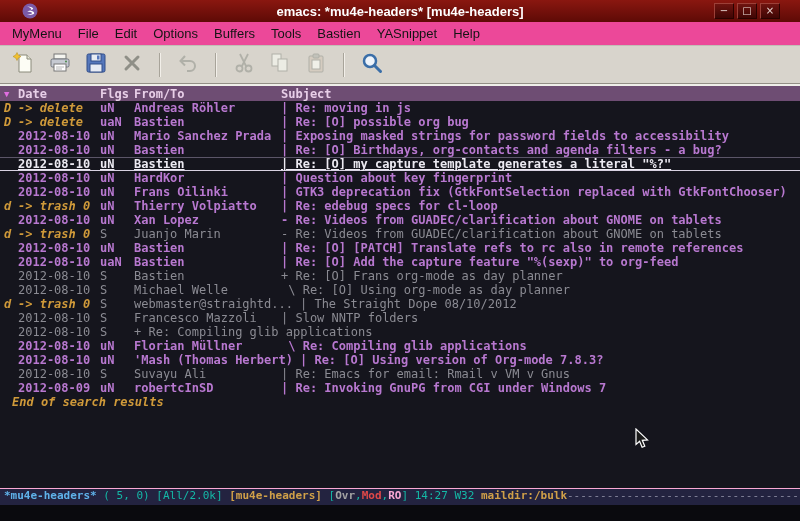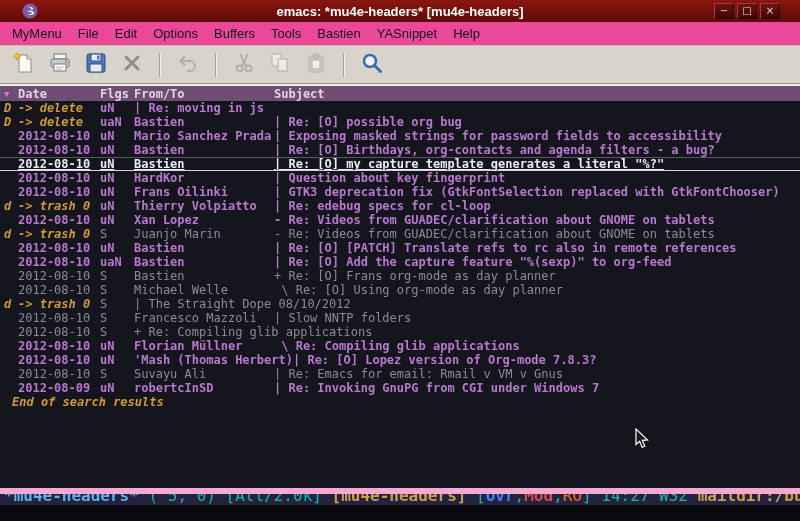--- a/index.html
+++ b/index.html
@@ -36,41 +36,41 @@
           font-family:"DejaVu Sans Mono", monospace;font-size:12px;position:relative;}
   .frame-top{height:2px;flex:0 0 2px;background:#efeee9;}
   .header-line{height:15px;flex:0 0 15px;background:#6e4d73;color:#e8cfe8;display:flex;
                white-space:pre;align-items:center;padding-left:4px;box-sizing:border-box;font-weight:bold;}
   .hl-tri{color:#e06ee0;font-size:9px;}
   .hlist{display:block;}
   .hrow{height:14px;line-height:14px;display:flex;white-space:pre;padding-left:4px;box-sizing:border-box;}
   .c-mark{flex:0 0 14px;width:14px;overflow:hidden;}
   .c-date{flex:0 0 82px;width:82px;overflow:hidden;}
   .c-flags{flex:0 0 34px;width:34px;overflow:hidden;}
-  .c-from{flex:0 0 auto;min-width:140px;}
+  .c-from{flex:0 0 auto;min-width:140px;padding-right:7px;}
   .c-subject{flex:0 0 auto;}
   .unread{color:#b878d0;font-weight:bold;}
   .seen{color:#8b8b93;}
   .mk{color:#d09a3a;font-style:italic;font-weight:bold;}
   .current{color:#eceaf2 !important;box-shadow:inset 0 -1px 0 #d8d2e2, inset 0 1px 0 #5b5568;}
   .current span{color:#eceaf2;text-decoration:underline;}
   .end-line{height:14px;line-height:14px;flex:0 0 14px;color:#d09a3a;font-style:italic;
             font-weight:bold;padding-left:12px;white-space:pre;}
   .filler{flex:1;}
 
   
-  .mode-line{height:17px;flex:0 0 17px;background:#232340;border-top:6px solid #f9a8d4;
-             display:flex;align-items:flex-end;white-space:pre;padding-left:4px;box-sizing:border-box;
-             overflow:hidden;font-size:16px;}
+  .mode-line{height:17px;flex:0 0 17px;background:#232340;border-top:1px solid #f9a8d4;
+             display:flex;align-items:flex-start;white-space:pre;padding-left:4px;box-sizing:border-box;
+             overflow:hidden;font-size:11px;}
   .ml-blue{color:#5fb2ea;font-weight:bold;}
   .ml-plain{color:#14b8a6;}
   .ml-orange{color:#d0a048;font-weight:bold;}
-  .ml-teal{color:#3b82f6;font-weight:bold;}
+  .ml-teal{color:#a3a3a3;font-weight:bold;}
   .ml-red{color:#e04848;font-weight:bold;}
-  .ml-violet{color:#f97316;font-weight:normal;}
+  .ml-violet{color:#f9a8d4;font-weight:bold;}
   .ml-dim{color:#8a8aa0;}
   .minibuffer{height:16px;flex:0 0 16px;background:#0a0a0e;}
 
   .mouse-cursor{position:absolute;left:635px;top:344px;z-index:50;pointer-events:none;}
 </style>
 </head>
 <body>
 
 <div class="window">
 
@@ -173,39 +173,39 @@
 
     <div class="header-line">
       <span class="c-mark hl-tri">▼</span>
       <span class="c-date">Date</span>
       <span class="c-flags">Flgs</span>
       <span class="c-from">From/To</span>
       <span class="c-subject">Subject</span>
     </div>
 
     <div class="hlist">
-        <div class="hrow unread"><span class="c-mark mk">D</span><span class="c-date mk">-&gt; delete</span><span class="c-flags">uN</span><span class="c-subject">| Re: moving in js</span></div>
+        <div class="hrow unread"><span class="c-mark mk">D</span><span class="c-date mk">-&gt; delete</span><span class="c-flags">uN</span><span class="c-from">Andreas Röhler</span><span class="c-subject">| Re: moving in js</span></div>
         <div class="hrow unread"><span class="c-mark mk">D</span><span class="c-date mk">-&gt; delete</span><span class="c-flags">uaN</span><span class="c-from">Bastien</span><span class="c-subject">| Re: [O] possible org bug</span></div>
         <div class="hrow unread"><span class="c-mark mk"></span><span class="c-date">2012-08-10</span><span class="c-flags">uN</span><span class="c-from">Mario Sanchez Prada</span><span class="c-subject">| Exposing masked strings for password fields to accessibility</span></div>
         <div class="hrow unread"><span class="c-mark mk"></span><span class="c-date">2012-08-10</span><span class="c-flags">uN</span><span class="c-from">Bastien</span><span class="c-subject">| Re: [O] Birthdays, org-contacts and agenda filters - a bug?</span></div>
         <div class="hrow unread current"><span class="c-mark mk"></span><span class="c-date">2012-08-10</span><span class="c-flags">uN</span><span class="c-from">Bastien</span><span class="c-subject">| Re: [O] my capture template generates a literal "%?"</span></div>
         <div class="hrow unread"><span class="c-mark mk"></span><span class="c-date">2012-08-10</span><span class="c-flags">uN</span><span class="c-from">HardKor</span><span class="c-subject">| Question about key fingerprint</span></div>
         <div class="hrow unread"><span class="c-mark mk"></span><span class="c-date">2012-08-10</span><span class="c-flags">uN</span><span class="c-from">Frans Oilinki</span><span class="c-subject">| GTK3 deprecation fix (GtkFontSelection replaced with GtkFontChooser)</span></div>
         <div class="hrow unread"><span class="c-mark mk">d</span><span class="c-date mk">-&gt; trash 0</span><span class="c-flags">uN</span><span class="c-from">Thierry Volpiatto</span><span class="c-subject">| Re: edebug specs for cl-loop</span></div>
         <div class="hrow unread"><span class="c-mark mk"></span><span class="c-date">2012-08-10</span><span class="c-flags">uN</span><span class="c-from">Xan Lopez</span><span class="c-subject">- Re: Videos from GUADEC/clarification about GNOME on tablets</span></div>
         <div class="hrow seen"><span class="c-mark mk">d</span><span class="c-date mk">-&gt; trash 0</span><span class="c-flags">S</span><span class="c-from">Juanjo Marin</span><span class="c-subject">- Re: Videos from GUADEC/clarification about GNOME on tablets</span></div>
         <div class="hrow unread"><span class="c-mark mk"></span><span class="c-date">2012-08-10</span><span class="c-flags">uN</span><span class="c-from">Bastien</span><span class="c-subject">| Re: [O] [PATCH] Translate refs to rc also in remote references</span></div>
         <div class="hrow unread"><span class="c-mark mk"></span><span class="c-date">2012-08-10</span><span class="c-flags">uaN</span><span class="c-from">Bastien</span><span class="c-subject">| Re: [O] Add the capture feature "%(sexp)" to org-feed</span></div>
         <div class="hrow seen"><span class="c-mark mk"></span><span class="c-date">2012-08-10</span><span class="c-flags">S</span><span class="c-from">Bastien</span><span class="c-subject">+ Re: [O] Frans org-mode as day planner</span></div>
         <div class="hrow seen"><span class="c-mark mk"></span><span class="c-date">2012-08-10</span><span class="c-flags">S</span><span class="c-from">Michael Welle</span><span class="c-subject"> \ Re: [O] Using org-mode as day planner</span></div>
-        <div class="hrow seen"><span class="c-mark mk">d</span><span class="c-date mk">-&gt; trash 0</span><span class="c-flags">S</span><span class="c-subject">| The Straight Dope 08/10/2012</span></div>
+        <div class="hrow seen"><span class="c-mark mk">d</span><span class="c-date mk">-&gt; trash 0</span><span class="c-flags">S</span><span class="c-from">webmaster@straightd...</span><span class="c-subject">| The Straight Dope 08/10/2012</span></div>
         <div class="hrow seen"><span class="c-mark mk"></span><span class="c-date">2012-08-10</span><span class="c-flags">S</span><span class="c-from">Francesco Mazzoli</span><span class="c-subject">| Slow NNTP folders</span></div>
         <div class="hrow seen"><span class="c-mark mk"></span><span class="c-date">2012-08-10</span><span class="c-flags">S</span><span class="c-subject">+ Re: Compiling glib applications</span></div>
         <div class="hrow unread"><span class="c-mark mk"></span><span class="c-date">2012-08-10</span><span class="c-flags">uN</span><span class="c-from">Florian Müllner</span><span class="c-subject"> \ Re: Compiling glib applications</span></div>
-        <div class="hrow unread"><span class="c-mark mk"></span><span class="c-date">2012-08-10</span><span class="c-flags">uN</span><span class="c-from">'Mash (Thomas Herbert)</span><span class="c-subject">| Re: [O] Lopez version of Org-mode 7.8.3?</span></div>
+        <div class="hrow unread"><span class="c-mark mk"></span><span class="c-date">2012-08-10</span><span class="c-flags">uN</span><span class="c-from">'Mash (Thomas Herbert)</span><span class="c-subject">| Re: [O] Using version of Org-mode 7.8.3?</span></div>
         <div class="hrow seen"><span class="c-mark mk"></span><span class="c-date">2012-08-10</span><span class="c-flags">S</span><span class="c-from">Suvayu Ali</span><span class="c-subject">| Re: Emacs for email: Rmail v VM v Gnus</span></div>
         <div class="hrow unread"><span class="c-mark mk"></span><span class="c-date">2012-08-09</span><span class="c-flags">uN</span><span class="c-from">robertcInSD</span><span class="c-subject">| Re: Invoking GnuPG from CGI under Windows 7</span></div>
       </div>
 
     <div class="end-line">End of search results</div>
     <div class="filler"></div>
 
     <div class="mode-line"><span class="ml-blue">*mu4e-headers*</span><span class="ml-plain"> ( 5, 0) </span><span class="ml-plain">[All/2.0k] </span><span class="ml-orange">[mu4e-headers] </span><span class="ml-plain">[</span><span class="ml-teal">Ovr</span><span class="ml-plain">,</span><span class="ml-red">Mod</span><span class="ml-plain">,</span><span class="ml-violet">RO</span><span class="ml-plain">] </span><span class="ml-plain">14:27 </span><span class="ml-plain">W32 </span><span class="ml-orange">maildir:/bulk</span><span class="ml-dim">--------------------------------------------</span></div>
     <div class="minibuffer"></div>
 

